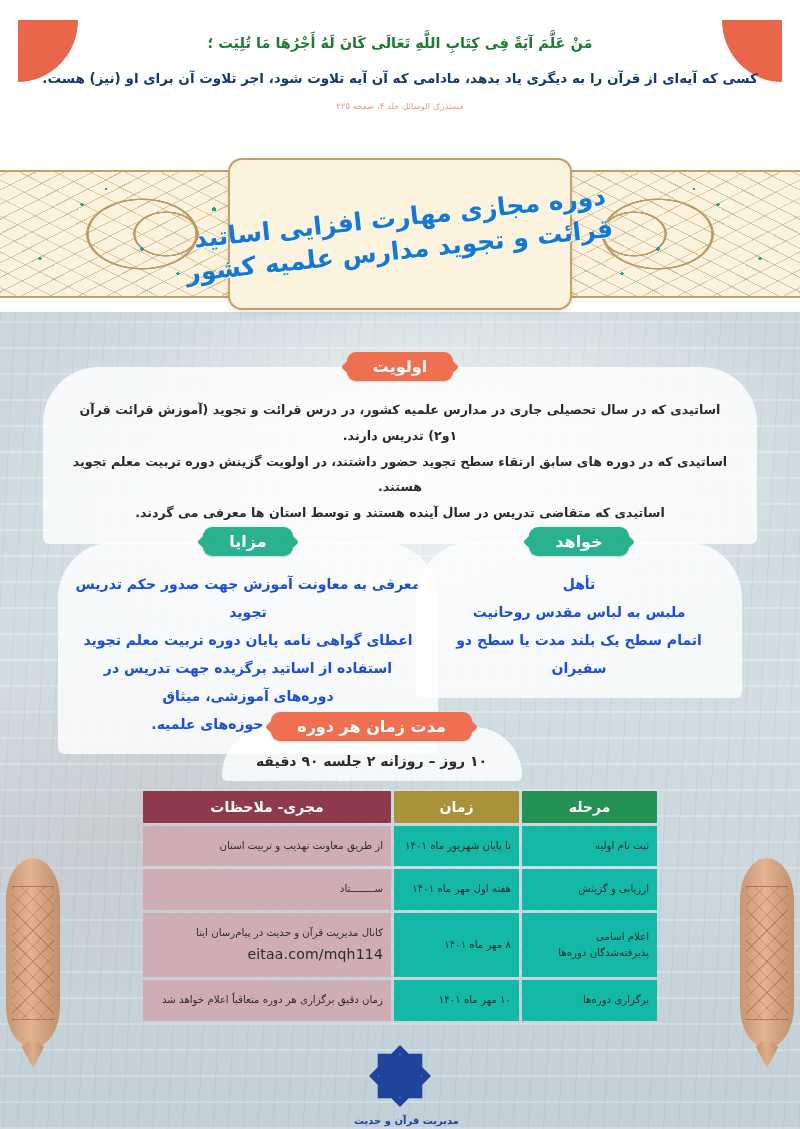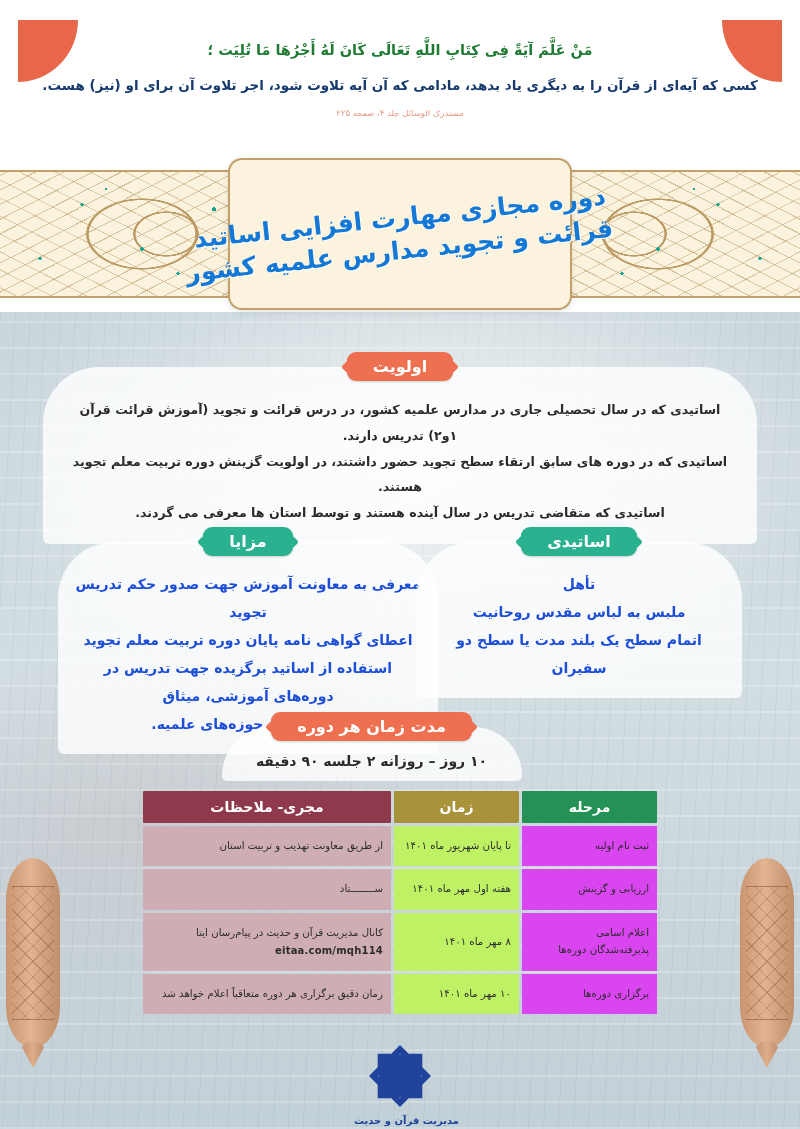--- a/index.html
+++ b/index.html
@@ -45,21 +45,21 @@
   .bg-top-white { position:absolute; left:0; top:0; width:800px; height:312px; background:#ffffff; }
 
   
   .corner {
     position:absolute; width:60px; height:62px; background:#e8674a;
   }
   .corner.left  { left:18px;  top:20px; border-bottom-right-radius:100% 100%; }
   .corner.right { right:18px; top:20px; border-bottom-left-radius:100% 100%; }
 
   
-  .hadith-wrap { position:absolute; left:0; top:40px; width:800px; text-align:center; }
+  .hadith-wrap { position:absolute; left:0; top:33px; width:800px; text-align:center; }
   .hadith-ar {
     color:#1f7a33; font-size:14.5px; font-weight:bold; direction:rtl;
     letter-spacing:.2px; line-height:1.5;
   }
   .hadith-fa {
     color:#163a6e; font-size:13.5px; font-weight:bold; direction:rtl;
     margin-top:13px; line-height:1.6;
   }
   .hadith-src {
     color:#e59a85; font-size:8.5px; direction:rtl; margin-top:12px;
@@ -188,24 +188,24 @@
   .tbl { position:absolute; left:140px; top:788px; width:520px; }
   table { width:100%; border-collapse:separate; border-spacing:3px 3px; direction:rtl; }
   th {
     color:#ffffff; font-size:14px; font-weight:bold; padding:8px 4px; text-align:center;
     border-radius:1px;
   }
   th.c1 { background:#259255; width:135px; }
   th.c2 { background:#a8923a; width:125px; }
   th.c3 { background:#8e3a4c; }
   td { font-size:10.2px; padding:12px 8px; text-align:right; color:#2c2c2c; line-height:1.6; }
-  td.c1 { background:#d946ef; }
-  td.c2 { background:#bef264; }
+  td.c1 { background:#14b8a6; }
+  td.c2 { background:#14b8a6; }
   td.c3 { background:#ceadb5; }
-  .url-line { font-size:10px; letter-spacing:.2px; direction:ltr; display:block; margin-top:2px;font-weight:bold; }
+  .url-line { font-size:14px; letter-spacing:.2px; direction:ltr; display:block; margin-top:2px; }
 
   
   .footer { position:absolute; left:0; top:1045px; width:800px; text-align:center; }
   .emblem {
     width:62px; height:62px; margin:0 auto;
     background:#20449b;
     clip-path:polygon(50% 0%, 64% 14%, 86% 14%, 86% 36%, 100% 50%, 86% 64%, 86% 86%, 64% 86%, 50% 100%, 36% 86%, 14% 86%, 14% 64%, 0% 50%, 14% 36%, 14% 14%, 36% 14%);
     position:relative;
   }
   .emblem-inner {
@@ -262,21 +262,21 @@
       <span class="badge green">مزایا</span>
       <div class="panel">
         <div class="c-line">معرفی به معاونت آموزش جهت صدور حکم تدریس تجوید</div>
         <div class="c-line">اعطای گواهی نامه پایان دوره تربیت معلم تجوید</div>
         <div class="c-line">استفاده از اساتید برگزیده جهت تدریس در دوره‌های آموزشی، میثاق</div>
         <div class="c-line">طلبگی و... حوزه‌های علمیه.</div>
       </div>
     </div>
 
     <div class="col sharayet">
-      <span class="badge green">اساتیدی</span>
+      <span class="badge green">خواهد</span>
       <div class="panel">
         <div class="c-line">تأهل</div>
         <div class="c-line">ملبس به لباس مقدس روحانیت</div>
         <div class="c-line">اتمام سطح یک بلند مدت یا سطح دو سفیران</div>
       </div>
     </div>
 
   </div>
 
   <div class="sec-duration">

